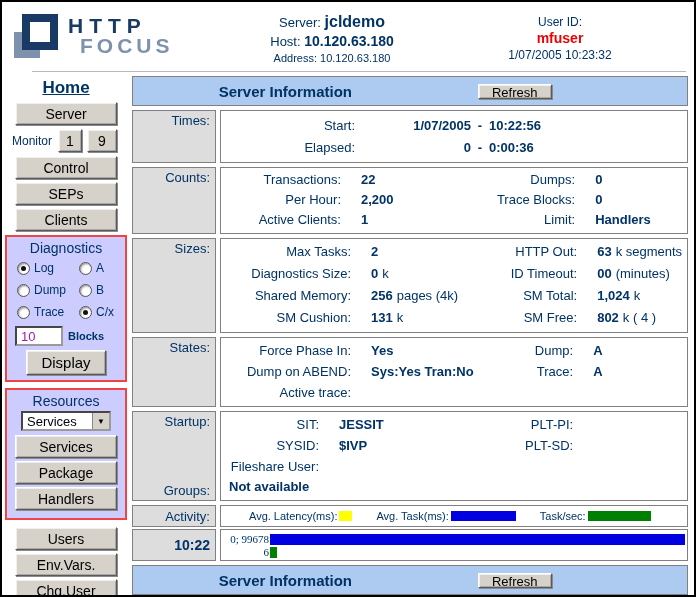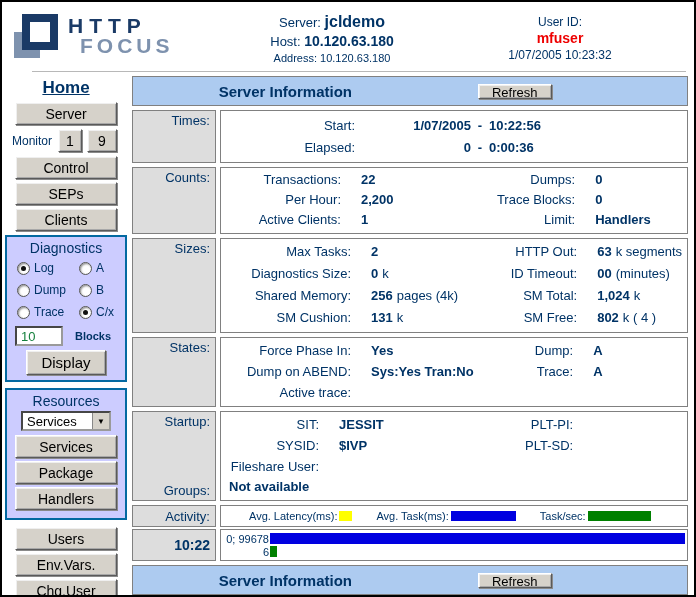--- a/index.html
+++ b/index.html
@@ -42,32 +42,32 @@
   .btn-sm { height:23px; font-size:14px; }
 
   .home { display:block; text-align:center; font-size:17px; font-weight:bold; color:#003366;
           text-decoration:underline; margin:2px 0 4px 0; }
   .monitor-row { display:flex; align-items:center; margin:4px 0 4px 10px; }
   .monitor-label { font-size:12px; color:#003366; margin-right:6px; }
   .monitor-row .btn-sm:first-of-type { width:24px; margin-right:5px; }
   .monitor-row .btn-sm:last-of-type { width:30px; }
 
   
-  .redbox { margin:4px 3px 0 3px; border:2px solid #0369a1; background:#ccccff; padding:3px 0 5px 0; }
+  .redbox { margin:4px 3px 0 3px; border:2px solid #ef4444; background:#ccccff; padding:3px 0 5px 0; }
   .box-title { text-align:center; font-size:14px; color:#003366; margin-bottom:2px; }
   .radio-grid { display:grid; grid-template-columns:62px 1fr; row-gap:8px; padding:3px 0 4px 10px; }
   .radio-item { display:flex; align-items:center; cursor:pointer; }
   .radio { width:13px; height:13px; border-radius:50%; background:#fff; border:1px solid #555;
            box-shadow:inset 1px 1px 2px rgba(0,0,0,.45); display:inline-block; flex:0 0 13px; }
   .radio.on::after { content:""; display:block; width:5px; height:5px; border-radius:50%; background:#111; margin:3px auto 0 auto; }
   .radio-label { font-size:12px; color:#003366; margin-left:4px; }
   .blocks-row { display:flex; align-items:center; margin:3px 0 4px 8px; }
-  .blocks-input { width:48px; height:20px; font-size:13px; color:#15803d; padding-left:4px;
+  .blocks-input { width:48px; height:20px; font-size:13px; color:#a21caf; padding-left:4px;
                   border:2px inset #9a9a9a; background:#fff; font-family:"Liberation Sans",sans-serif; }
-  .blocks-label { font-size:11px; font-weight:bold; color:#003366; margin-left:12px; }
+  .blocks-label { font-size:11px; font-weight:bold; color:#003366; margin-left:5px; }
   .display-btn { width:80px; height:25px; margin:2px auto 0 auto; font-size:15px; }
 
   .select { display:flex; width:90px; height:20px; margin:2px auto 4px auto; border:2px inset #9a9a9a; background:#fff; cursor:pointer; }
   .select-text { flex:1; font-size:13px; color:#000; padding:1px 0 0 4px; }
   .select-arrow { width:17px; background:#d6d2ca; border-left:1px solid #888; font-size:8px; color:#000;
                   display:flex; align-items:center; justify-content:center; }
 
   
   .bluebar { height:30px; background:#adcbf0; border:1px solid #808080; display:flex; align-items:center; margin-bottom:4px; }
   .bluebar .bartitle { width:55%; text-align:center; font-size:15px; font-weight:bold; color:#003366; }
@@ -101,21 +101,21 @@
   .cols-start-r  { grid-template-columns:112px 1fr; }
   .groups-value { font-weight:bold; line-height:20px; padding-left:6px; }
 
   .activity-body { display:flex; align-items:center; padding:4px 4px; font-size:11px; }
   .legend-item { display:flex; align-items:center; margin-left:24px; }
   .legend-item:first-child { margin-left:24px; }
   .swatch { height:10px; display:inline-block; margin-left:2px; }
 
   .hist-label { font-size:14px; font-weight:bold; justify-content:center; }
   .hist-body { padding:2px 2px 2px 2px; }
-  .hist-row { display:flex; align-items:center; height:13px; }
+  .hist-row { display:flex; align-items:flex-end; height:13px;font-family:Liberation Serif, serif; }
   .hist-text { width:46px; text-align:right; font-size:11px; color:#003366; white-space:nowrap; }
   .hist-bar { height:11px; margin-left:1px; }
   .hist-bar.fill { flex:1; }
 </style>
 </head>
 <body>
 
 <div class="page">
 
   <div class="header">

